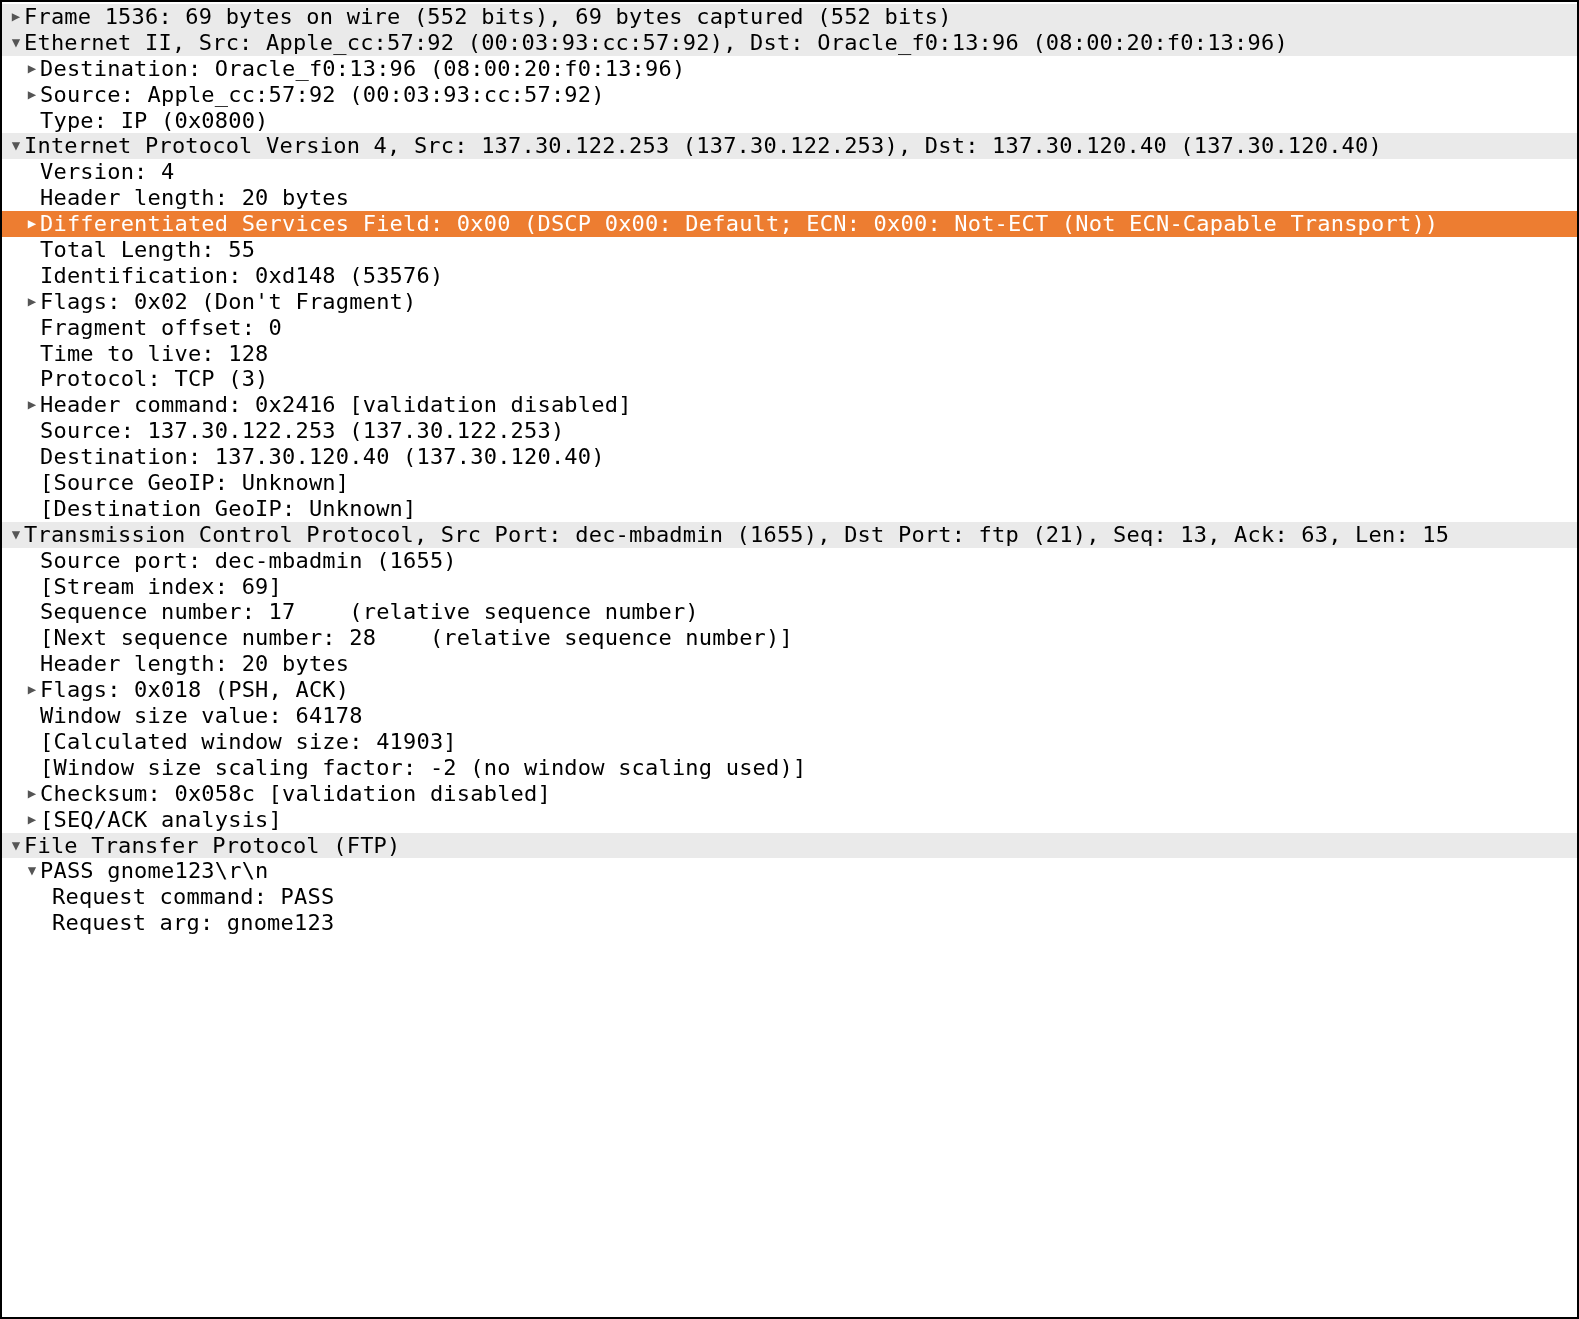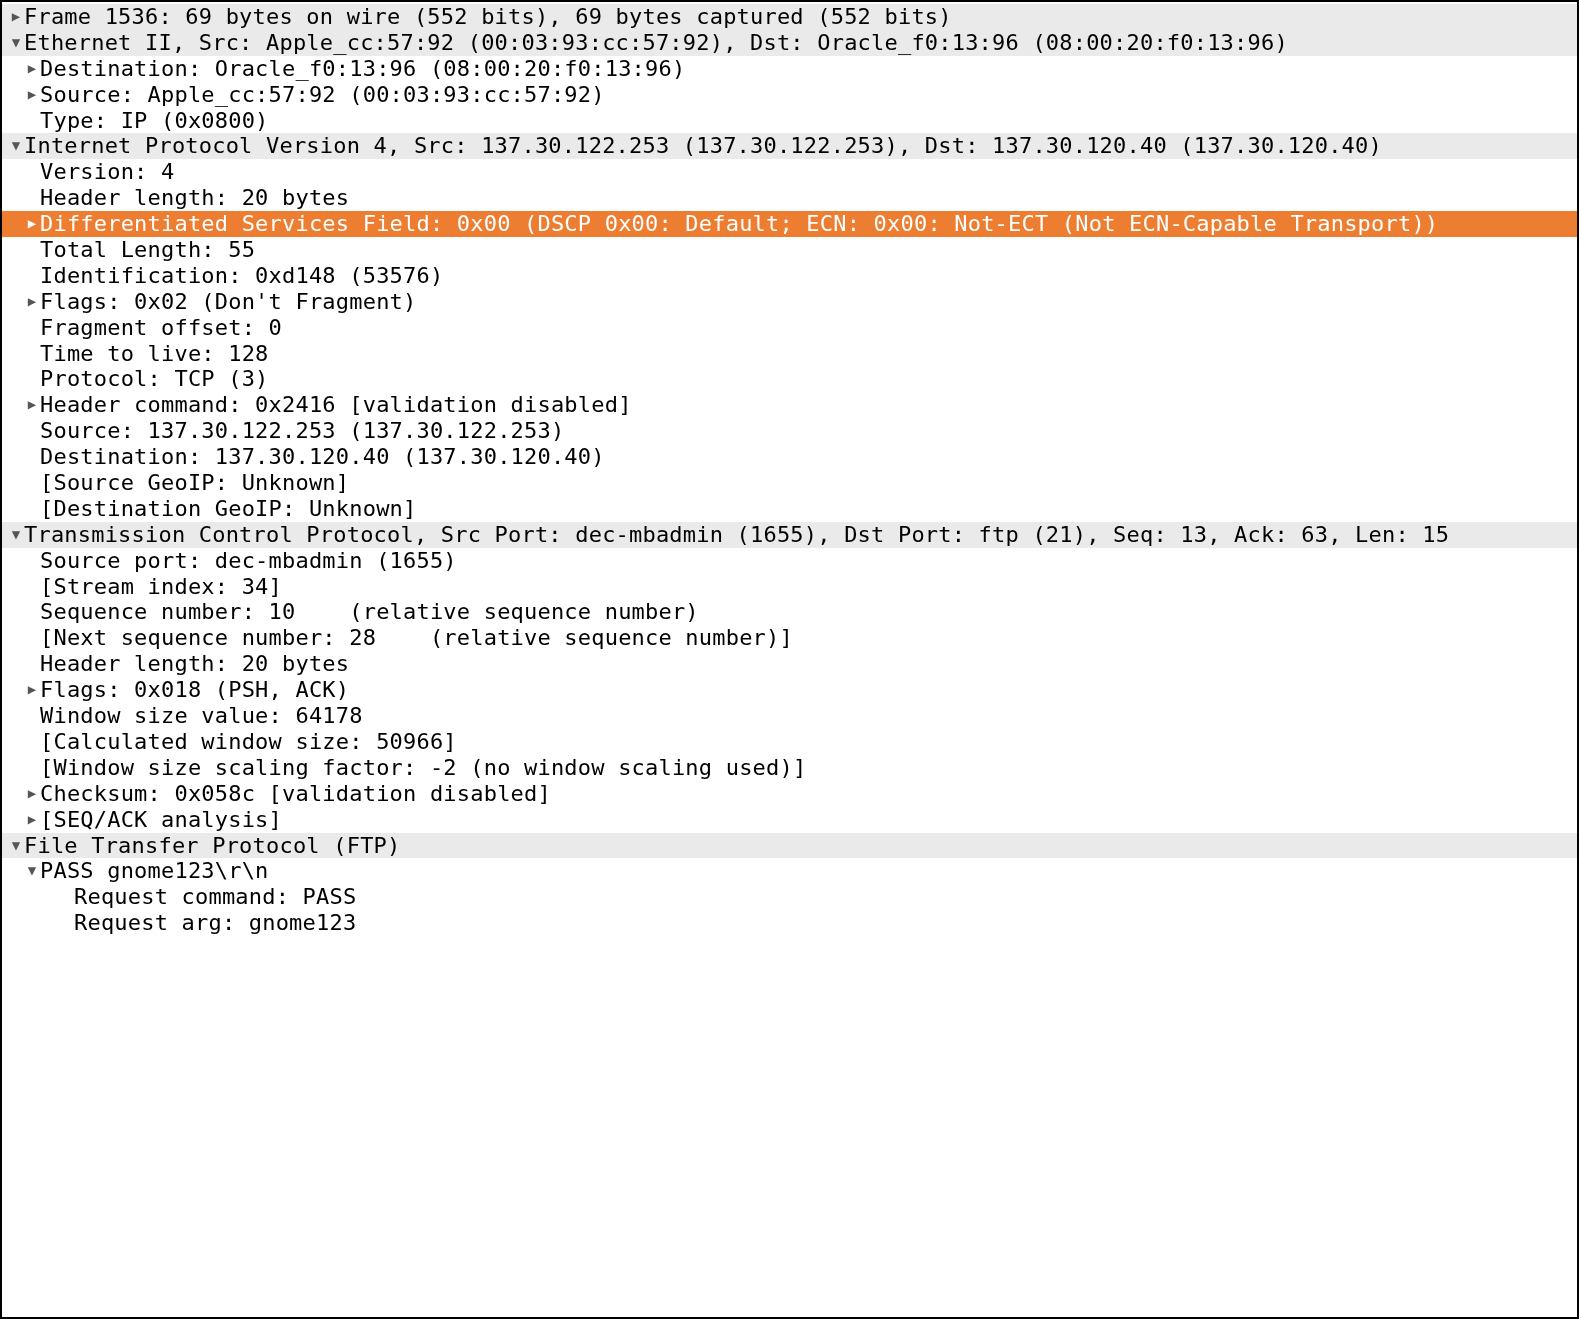--- a/index.html
+++ b/index.html
@@ -44,21 +44,21 @@
     line-height: 25.9px;
     vertical-align: middle;
     color: #555;
     margin-right: 0;
   }
   .selected .arrow {
     color: #fff;
   }
   .indent-1 { padding-left: 6px; }
   .indent-2 { padding-left: 22px; }
-  .indent-3 { padding-left: 56px; }
+  .indent-3 { padding-left: 34px; }
   .text {
     letter-spacing: 0.2px;
   }
 </style>
 </head>
 <body>
 
 <div class="panel">
 
   <div class="row header indent-1">
@@ -147,45 +147,45 @@
   <div class="row header indent-1">
     <span class="arrow">▼</span>
     <span class="text">Transmission Control Protocol, Src Port: dec-mbadmin (1655), Dst Port: ftp (21), Seq: 13, Ack: 63, Len: 15</span>
   </div>
   <div class="row indent-2">
     <span class="arrow">&nbsp;</span>
     <span class="text">Source port: dec-mbadmin (1655)</span>
   </div>
   <div class="row indent-2">
     <span class="arrow">&nbsp;</span>
-    <span class="text">[Stream index: 34]</span>
-  </div>
-  <div class="row indent-2">
-    <span class="arrow">&nbsp;</span>
-    <span class="text">Sequence number: 10    (relative sequence number)</span>
+    <span class="text">[Stream index: 69]</span>
+  </div>
+  <div class="row indent-2">
+    <span class="arrow">&nbsp;</span>
+    <span class="text">Sequence number: 17    (relative sequence number)</span>
   </div>
   <div class="row indent-2">
     <span class="arrow">&nbsp;</span>
     <span class="text">[Next sequence number: 28    (relative sequence number)]</span>
   </div>
   <div class="row indent-2">
     <span class="arrow">&nbsp;</span>
     <span class="text">Header length: 20 bytes</span>
   </div>
   <div class="row indent-2">
     <span class="arrow">▶</span>
     <span class="text">Flags: 0x018 (PSH, ACK)</span>
   </div>
   <div class="row indent-2">
     <span class="arrow">&nbsp;</span>
     <span class="text">Window size value: 64178</span>
   </div>
   <div class="row indent-2">
     <span class="arrow">&nbsp;</span>
-    <span class="text">[Calculated window size: 50966]</span>
+    <span class="text">[Calculated window size: 41903]</span>
   </div>
   <div class="row indent-2">
     <span class="arrow">&nbsp;</span>
     <span class="text">[Window size scaling factor: -2 (no window scaling used)]</span>
   </div>
   <div class="row indent-2">
     <span class="arrow">▶</span>
     <span class="text">Checksum: 0x058c [validation disabled]</span>
   </div>
   <div class="row indent-2">

